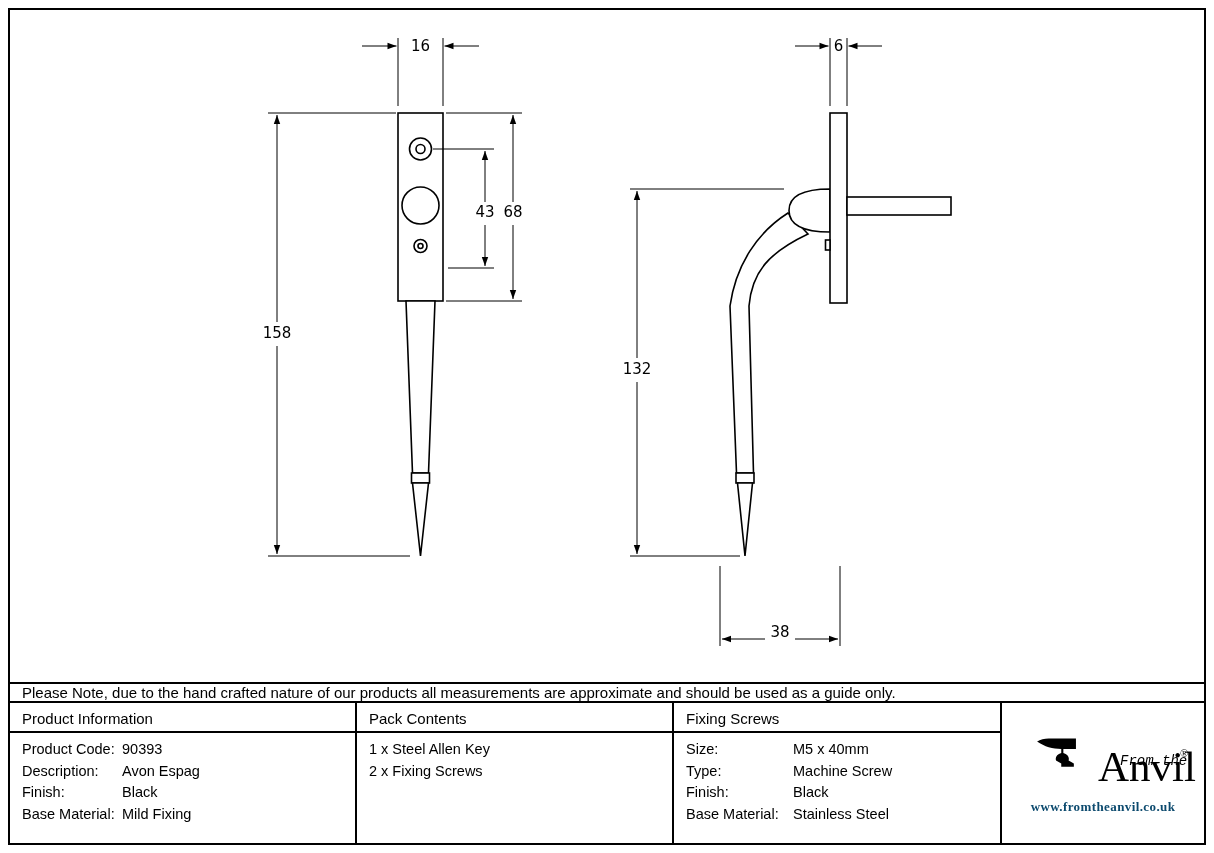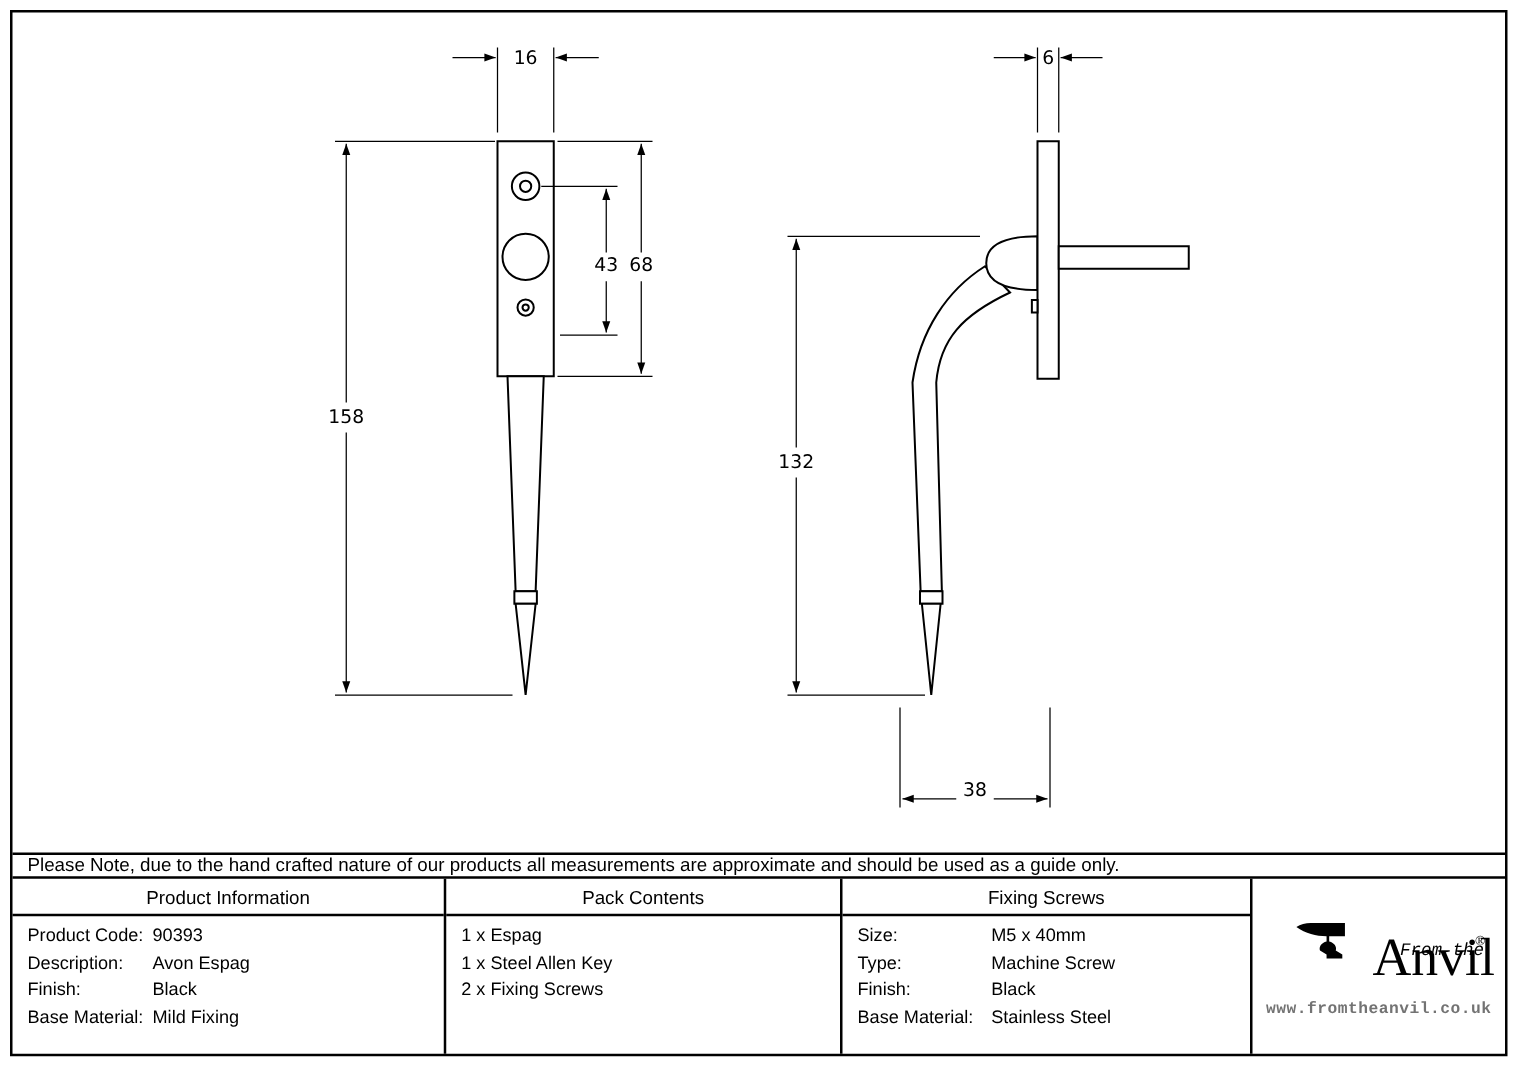--- a/index.html
+++ b/index.html
@@ -25,21 +25,21 @@
     font-size: 15px;
   }
 
   .info-table { height: 142px; border-top: 2px solid #000; display: flex; }
   .col { display: flex; flex-direction: column; border-right: 2px solid #000; }
   .col-product { width: 347px; }
   .col-pack    { width: 317px; }
   .col-fixing  { width: 328px; }
   .col-logo    { flex: 1; border-right: none; position: relative; }
 
-  .cell-header { height: 30px; border-bottom: 2px solid #000; padding: 7px 12px 0 12px; font-size: 15px; text-align: center; }
+  .cell-header { height: 30px; border-bottom: 2px solid #000; padding: 7px 12px 0 12px; font-size: 15px; }
   .cell-body { flex: 1; padding: 8px 12px 0 12px; font-size: 14.5px; }
   .kv-row { display: flex; margin-bottom: 5.5px; }
   .kv-label { width: 100px; flex: none; }
   .col-fixing .kv-label { width: 107px; }
   .list-item { margin-bottom: 5.5px; }
 
   .logo-wrap { position: absolute; inset: 0; }
   .anvil-icon { position: absolute; left: 33px; top: 27px; width: 42px; height: 42px; }
   .logo-tagline {
     position: absolute; left: 118px; top: 50px;
@@ -183,21 +183,20 @@
         <div class="kv-row">
           <span class="kv-label">Base Material:</span>
           <span class="kv-value">Mild Fixing</span>
         </div>
       </div>
     </div>
 
     <div class="col col-pack">
       <div class="cell-header">Pack Contents</div>
       <div class="cell-body">
-        <div class="list-item">1 x Espag</div>
         <div class="list-item">1 x Steel Allen Key</div>
         <div class="list-item">2 x Fixing Screws</div>
       </div>
     </div>
 
     <div class="col col-fixing">
       <div class="cell-header">Fixing Screws</div>
       <div class="cell-body">
         <div class="kv-row">
           <span class="kv-label">Size:</span>
@@ -219,18 +218,18 @@
     </div>
 
     <div class="col col-logo">
       <div class="logo-wrap">
         <svg class="anvil-icon" viewBox="0 0 40 40">
           <path fill="#000" d="M2,11 C9,16 17,18 25,18 L25,22 C21,23 19,26 20,29 L25,32 L25,35 L37,35 L37,32 L32,29 C33,26 31,23 27,22 L27,18 L39,18 L39,8 L13,8 C9,8 5,9 2,11 Z"></path>
         </svg>
         <span class="logo-tagline">From the</span>
         <span class="logo-brand">Anvil</span>
         <span class="logo-reg">®</span>
-        <div class="logo-url" style="color: #737373; font-family: Liberation Mono, monospace;">www.fromtheanvil.co.uk</div>
+        <div class="logo-url" style="color: #0c4a6e;">www.fromtheanvil.co.uk</div>
       </div>
     </div>
 
   </div>
 </div>
 
 </body></html>

